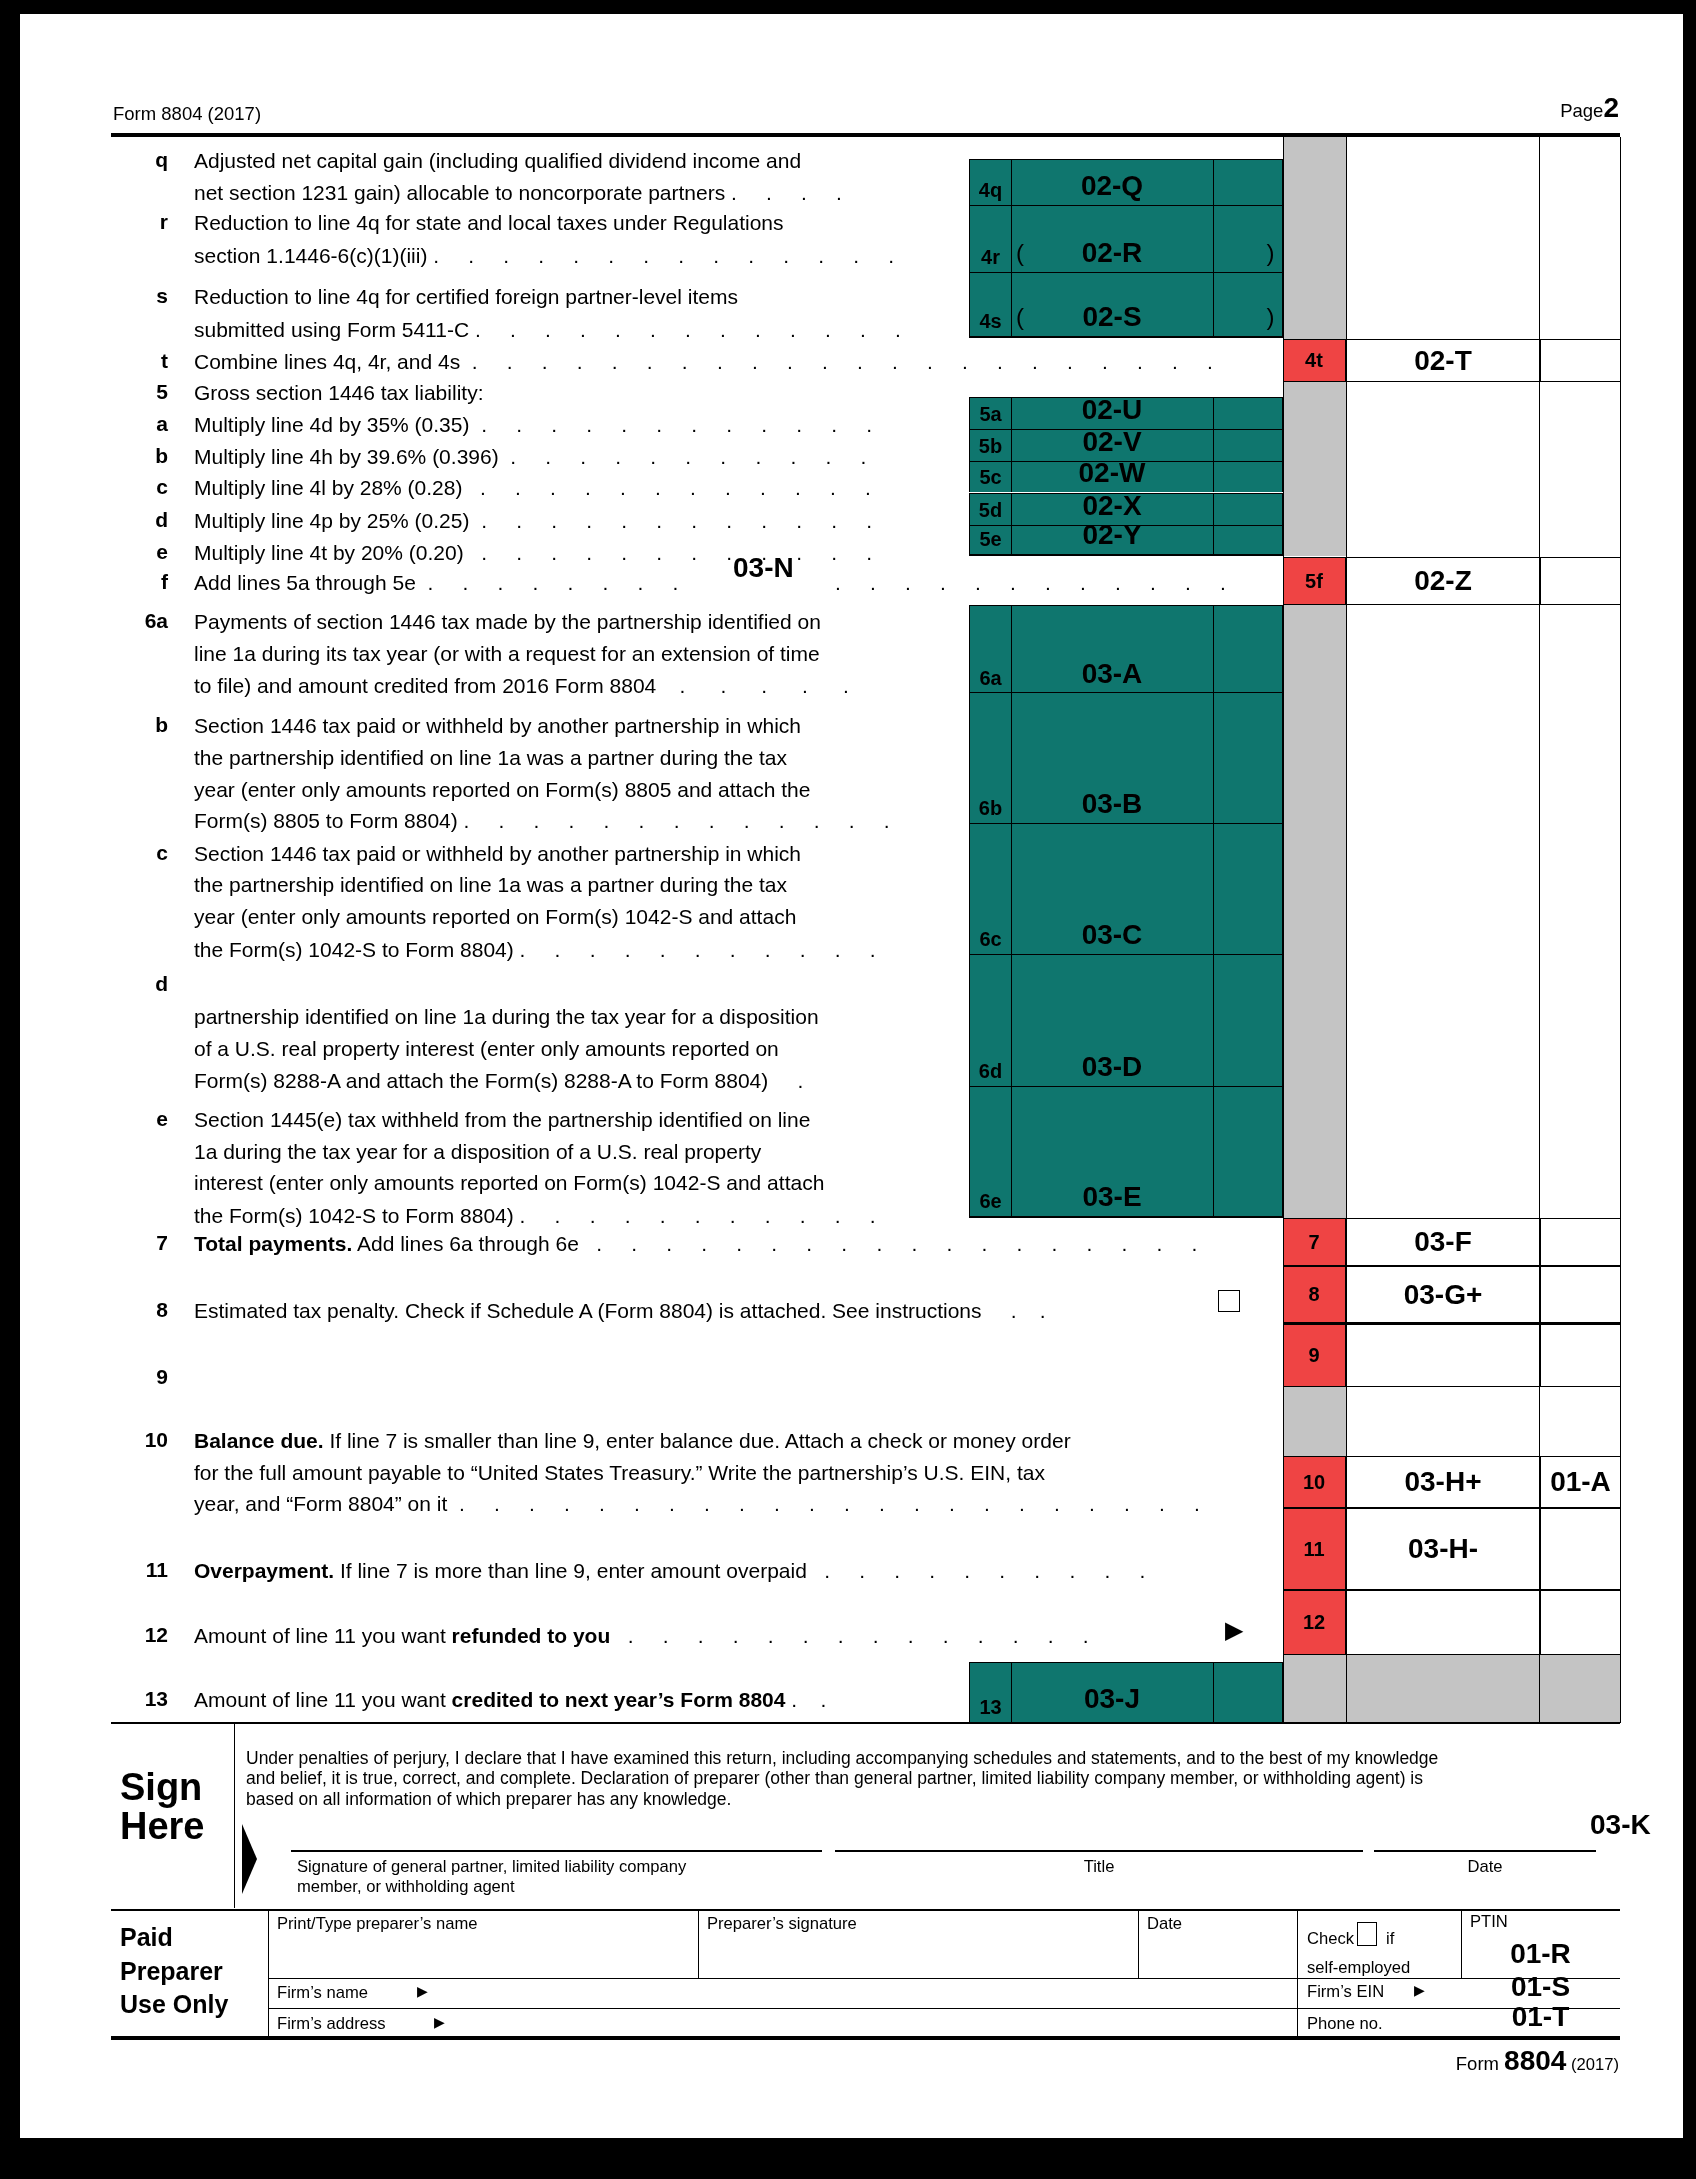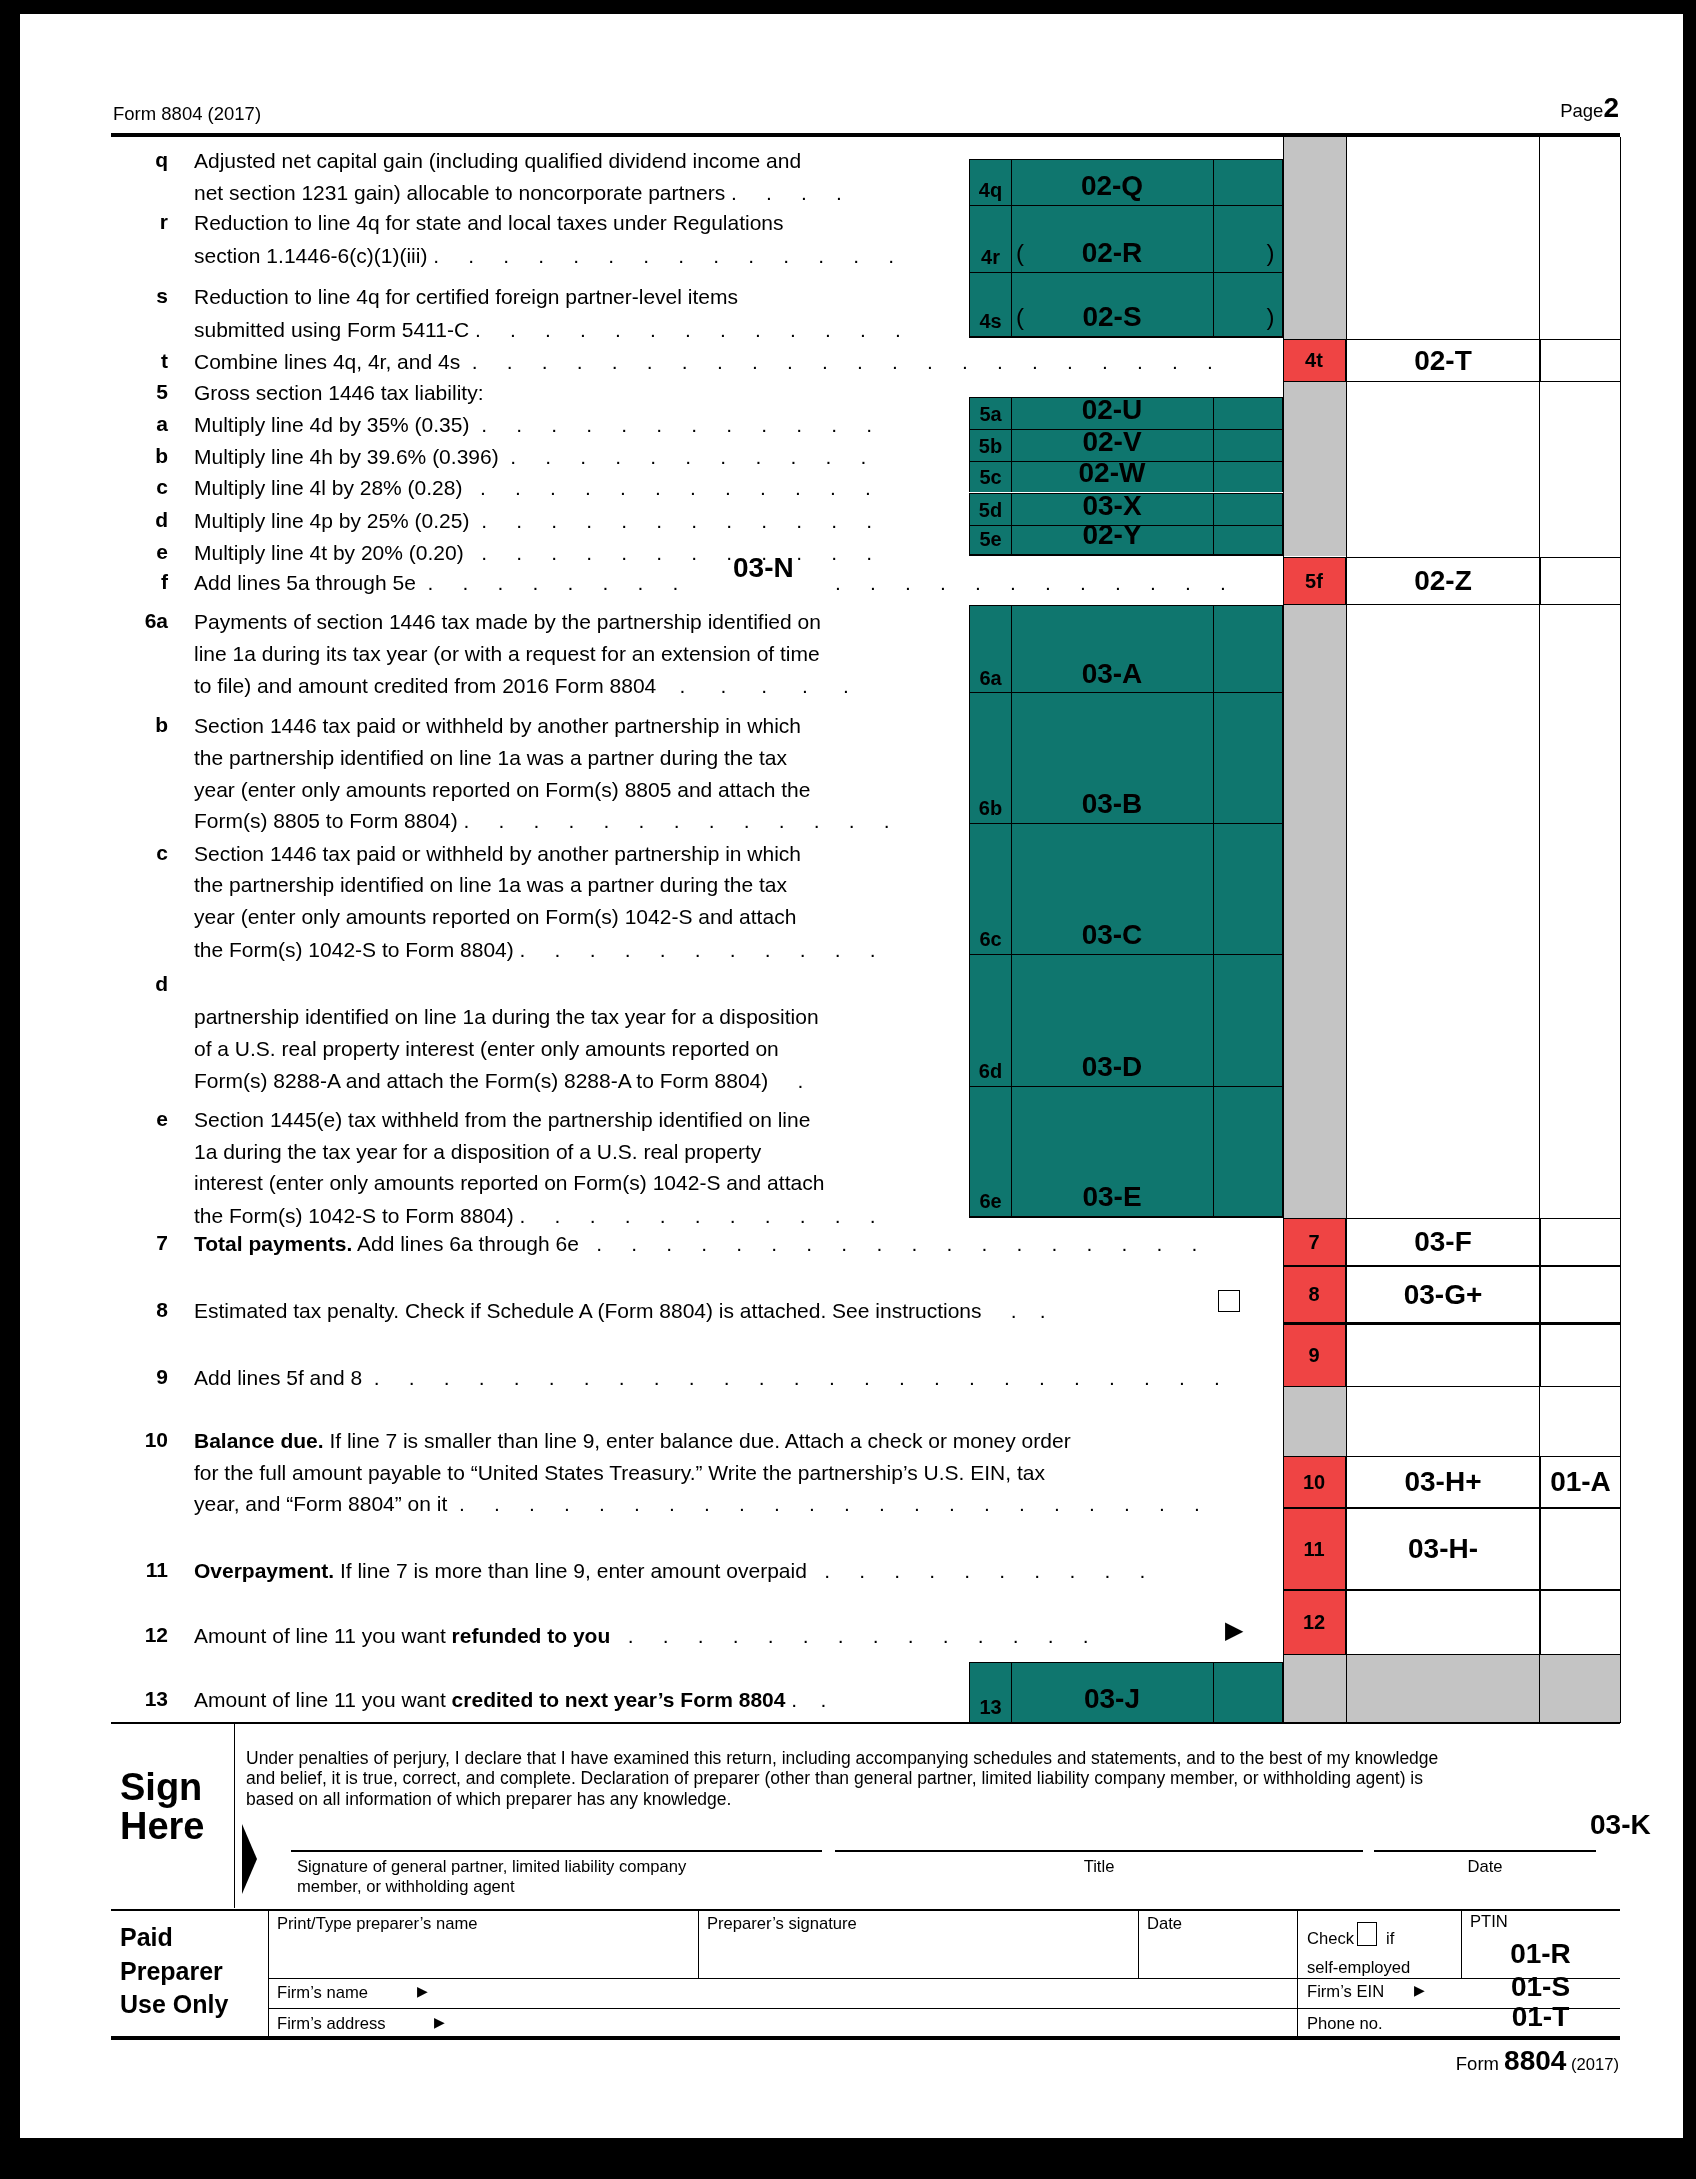--- a/index.html
+++ b/index.html
@@ -123,21 +123,20 @@
   <div class="t" style="left:194px;top:1203px;">the Form(s) 1042-S to Form 8804) .     .     .     .     .     .     .     .     .     .     .</div>
 
   <div class="lb" style="top:1231px;">7</div>
   <div class="t" style="left:194px;top:1231px;"><span class="b">Total payments.</span><span> Add lines 6a through 6e   .     .     .     .     .     .     .     .     .     .     .     .     .     .     .     .     .     .</span></div>
 
   <div class="lb" style="top:1298px;">8</div>
   <div class="t" style="left:194px;top:1298px;">Estimated tax penalty. Check if Schedule A (Form 8804) is attached. See instructions     .    .</div>
   <div class="cb" style="left:1218px;top:1290px;width:22px;height:22px;"></div>
 
   <div class="lb" style="top:1365px;">9</div>
-  <div class="t" style="left:194px;top:1365px;">Add lines 5f and 8  .     .     .     .     .     .     .     .     .     .     .     .     .     .     .     .     .     .     .     .     .     .     .     .     .</div>
 
   <div class="lb" style="top:1428px;">10</div>
   <div class="t" style="left:194px;top:1428px;"><span class="b">Balance due.</span><span> If line 7 is smaller than line 9, enter balance due. Attach a check or money order</span></div>
   <div class="t" style="left:194px;top:1460px;">for the full amount payable to “United States Treasury.” Write the partnership’s U.S. EIN, tax</div>
   <div class="t" style="left:194px;top:1491px;">year, and “Form 8804” on it  .     .     .     .     .     .     .     .     .     .     .     .     .     .     .     .     .     .     .     .     .     .</div>
 
   <div class="lb" style="top:1558px;">11</div>
   <div class="t" style="left:194px;top:1558px;"><span class="b">Overpayment.</span><span> If line 7 is more than line 9, enter amount overpaid   .     .     .     .     .     .     .     .     .     .</span></div>
 
   <div class="lb" style="top:1623px;">12</div>
@@ -177,21 +176,21 @@
     <span class="mval">02-V</span>
     <span class="mcent"></span>
   </div>
   <div class="mrow" style="top:461px;height:31px;">
     <span class="mlab">5c</span>
     <span class="mval">02-W</span>
     <span class="mcent"></span>
   </div>
   <div class="mrow" style="top:493px;height:32px;">
     <span class="mlab">5d</span>
-    <span class="mval">03-X</span>
+    <span class="mval">02-X</span>
     <span class="mcent"></span>
   </div>
   <div class="mrow tb" style="top:525px;height:31px;">
     <span class="mlab">5e</span>
     <span class="mval">02-Y</span>
     <span class="mcent"></span>
   </div>
 
   <div class="mrow" style="top:605px;height:88px;">
     <span class="mlab">6a</span>

